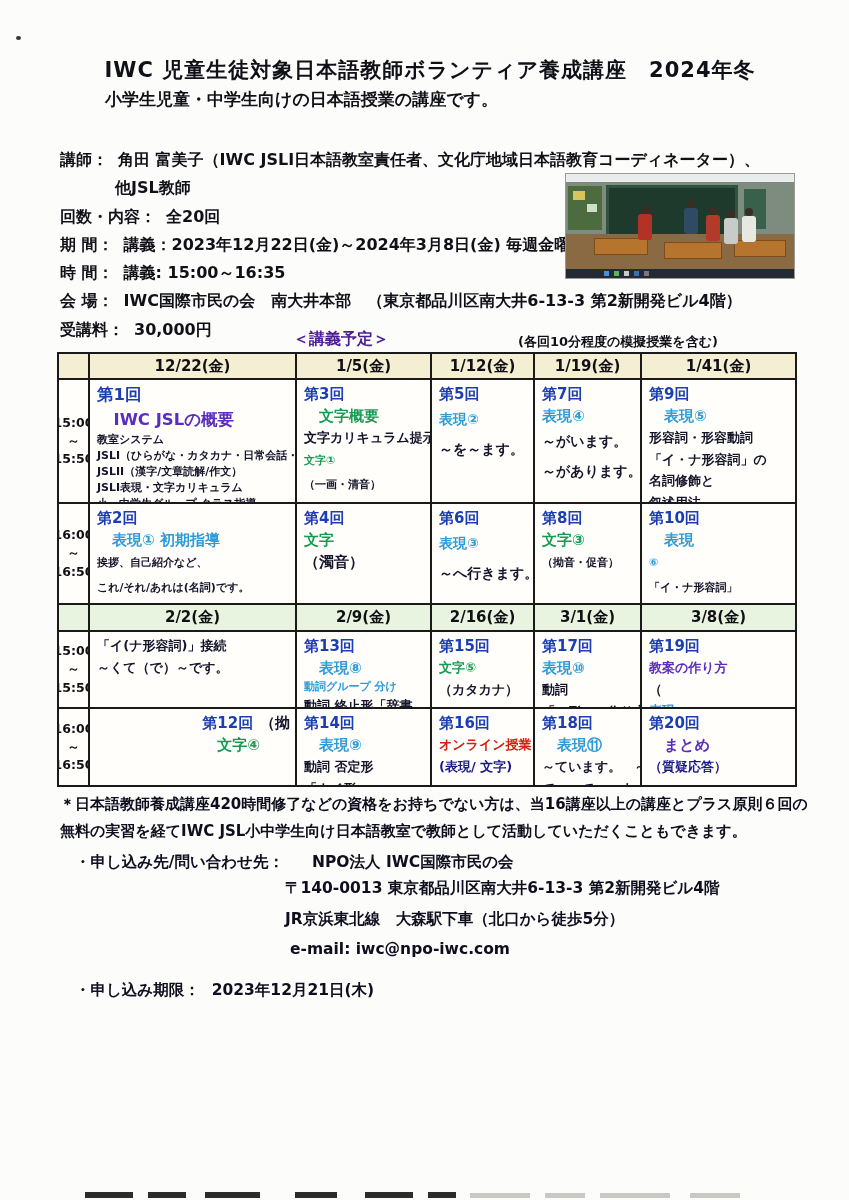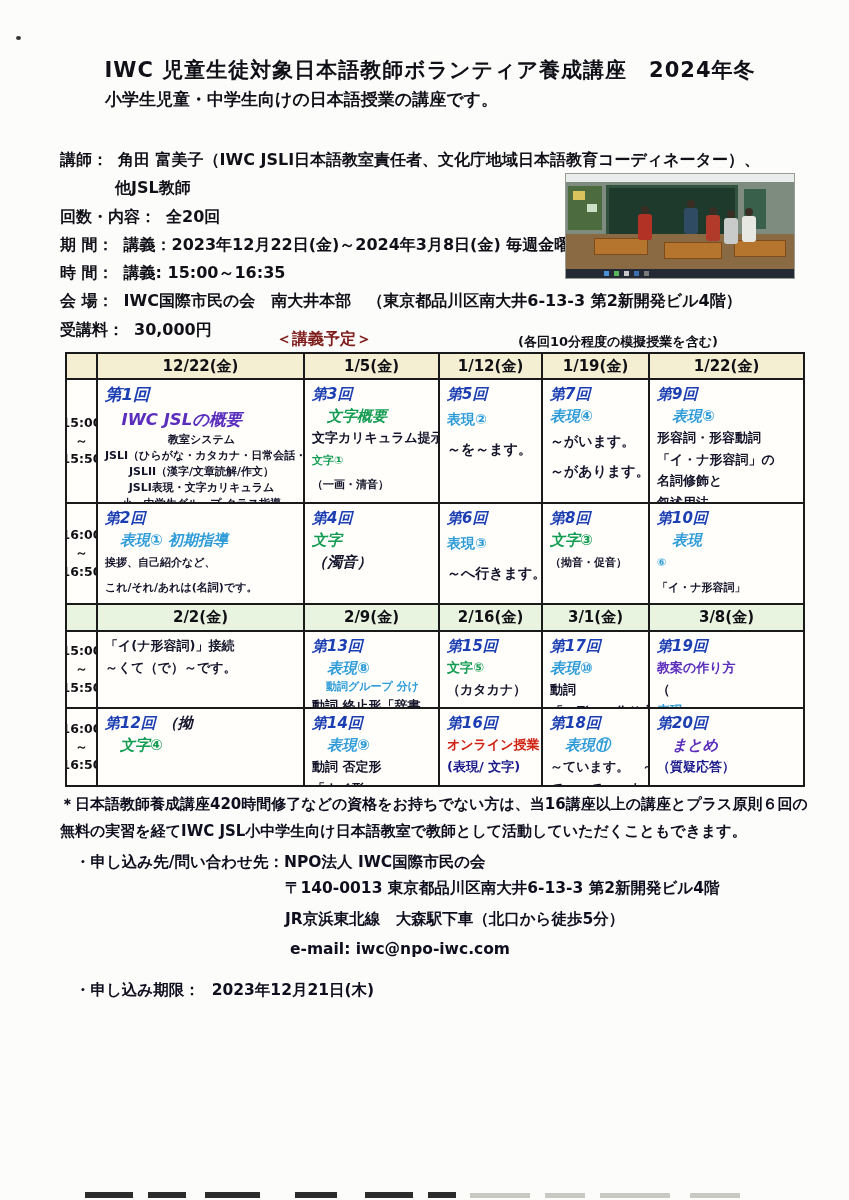--- a/index.html
+++ b/index.html
@@ -13,49 +13,49 @@
   
   .c-blue{color:var(--blue);} .c-cyan{color:var(--cyan);} .c-green{color:var(--green);}
   .c-purple{color:var(--purple);} .c-red{color:var(--red);} .c-ink{color:var(--ink);}
   .c-navy{color:var(--navy);}
   .doc-title{left:100px;top:56px;width:660px;text-align:center;font-size:21px;letter-spacing:1px;color:#101018;}
   .doc-subtitle{left:105px;top:88px;font-size:17px;color:#101018;}
   .info{left:60px;top:146px;font-size:16px;color:#101018;}
   .info .row{line-height:28.3px;white-space:nowrap;}
   .info .row .lbl{margin-right:10px;}
   .info .row.indent{padding-left:55px;}
-  .cap{left:276px;top:329px;font-size:16px;color:#7f1d1d;}
+  .cap{left:293px;top:329px;font-size:16px;color:#4c1d95;}
   .capnote{left:518px;top:333px;font-size:13px;color:#101018;}
   
   .schedule{
-    left:65px;top:352px;display:grid;
+    left:57px;top:352px;display:grid;
     grid-template-columns:31px 207px 135px 103px 107px 153px;
     grid-template-rows:26px 124px 101px 27px 77px 76px;
     border:2px solid var(--border);background:#fffefb;
   }
   .cell{border-right:2px solid var(--border);border-bottom:2px solid var(--border);box-sizing:border-box;overflow:hidden;}
   .lastcol{border-right:none;}
   .lastrow{border-bottom:none;}
   .hdr{display:flex;align-items:center;justify-content:center;font-size:15px;color:#101015;}
   .cream{background:var(--cream);}
   .green{background:var(--lightgreen);}
   .time{display:flex;flex-direction:column;align-items:center;justify-content:center;font-size:12.5px;color:#101015;line-height:1.45;}
   .bodycell{padding:3px 5px 2px 7px;}
-  .tline{font-size:15px;line-height:22px;white-space:nowrap;font-style:italic;}
+  .tline{font-size:15px;line-height:22px;white-space:nowrap;}
   .tline.lg{font-size:16.5px;}
-  .tline.spread{display:flex;justify-content:flex-start;}
+  .tline.spread{display:flex;justify-content:flex-end;}
   .ln{white-space:nowrap;}
-  .sm{font-size:11px;line-height:16px;text-align:center;}
+  .sm{font-size:11px;line-height:16px;}
   .md{font-size:13px;line-height:21.5px;}
   .lg{font-size:11px;line-height:24.5px;}
   .xl{font-size:14px;line-height:29.5px;}
   .note{left:60px;top:791px;font-size:15px;line-height:26.5px;color:#0e0e1e;}
   .contact{left:75px;top:852px;font-size:15.5px;color:#0e0e1e;}
   .contact .l1{white-space:nowrap;}
-  .contact .l1 .org{margin-left:0;}
+  .contact .l1 .org{margin-left:28px;}
   .contact .ind{padding-left:210px;line-height:30.5px;white-space:nowrap;}
   .contact .ind.mail{padding-left:215px;}
   .deadline{left:75px;top:980px;font-size:15.5px;color:#0e0e1e;white-space:nowrap;}
   .deadline .val{margin-left:12px;}
   
   .photo{left:565px;top:173px;width:228px;height:104px;background:#cfd3cc;border:1px solid #9a9a92;overflow:hidden;}
   .photo div{position:absolute;}
   .ph-sky{left:0;top:0;width:100%;height:8px;background:#e9edeb;}
   .ph-wall{left:0;top:8px;width:100%;height:52px;background:#7d8c7e;}
   .ph-board{left:40px;top:11px;width:126px;height:47px;background:#1e3a2c;border:3px solid #31523e;}
@@ -145,21 +145,21 @@
 
 <div class="abs cap">＜講義予定＞</div>
 <div class="abs capnote">(各回10分程度の模擬授業を含む)</div>
 
 <div class="abs schedule">
     <div class="cell hdr cream"></div>
     <div class="cell hdr cream">12/22(金)</div>
     <div class="cell hdr cream">1/5(金)</div>
     <div class="cell hdr cream">1/12(金)</div>
     <div class="cell hdr cream">1/19(金)</div>
-    <div class="cell hdr cream lastcol">1/22(金)</div>
+    <div class="cell hdr cream lastcol">1/41(金)</div>
     <div class="cell time">
       <div>15:00</div>
       <div>～</div>
       <div>15:50</div>
     </div>
     <div class="cell bodycell">
       <div class="tline lg">
         <div>
           <div class="c-blue">第1回</div>
           <div class="c-purple">　IWC JSLの概要</div>

